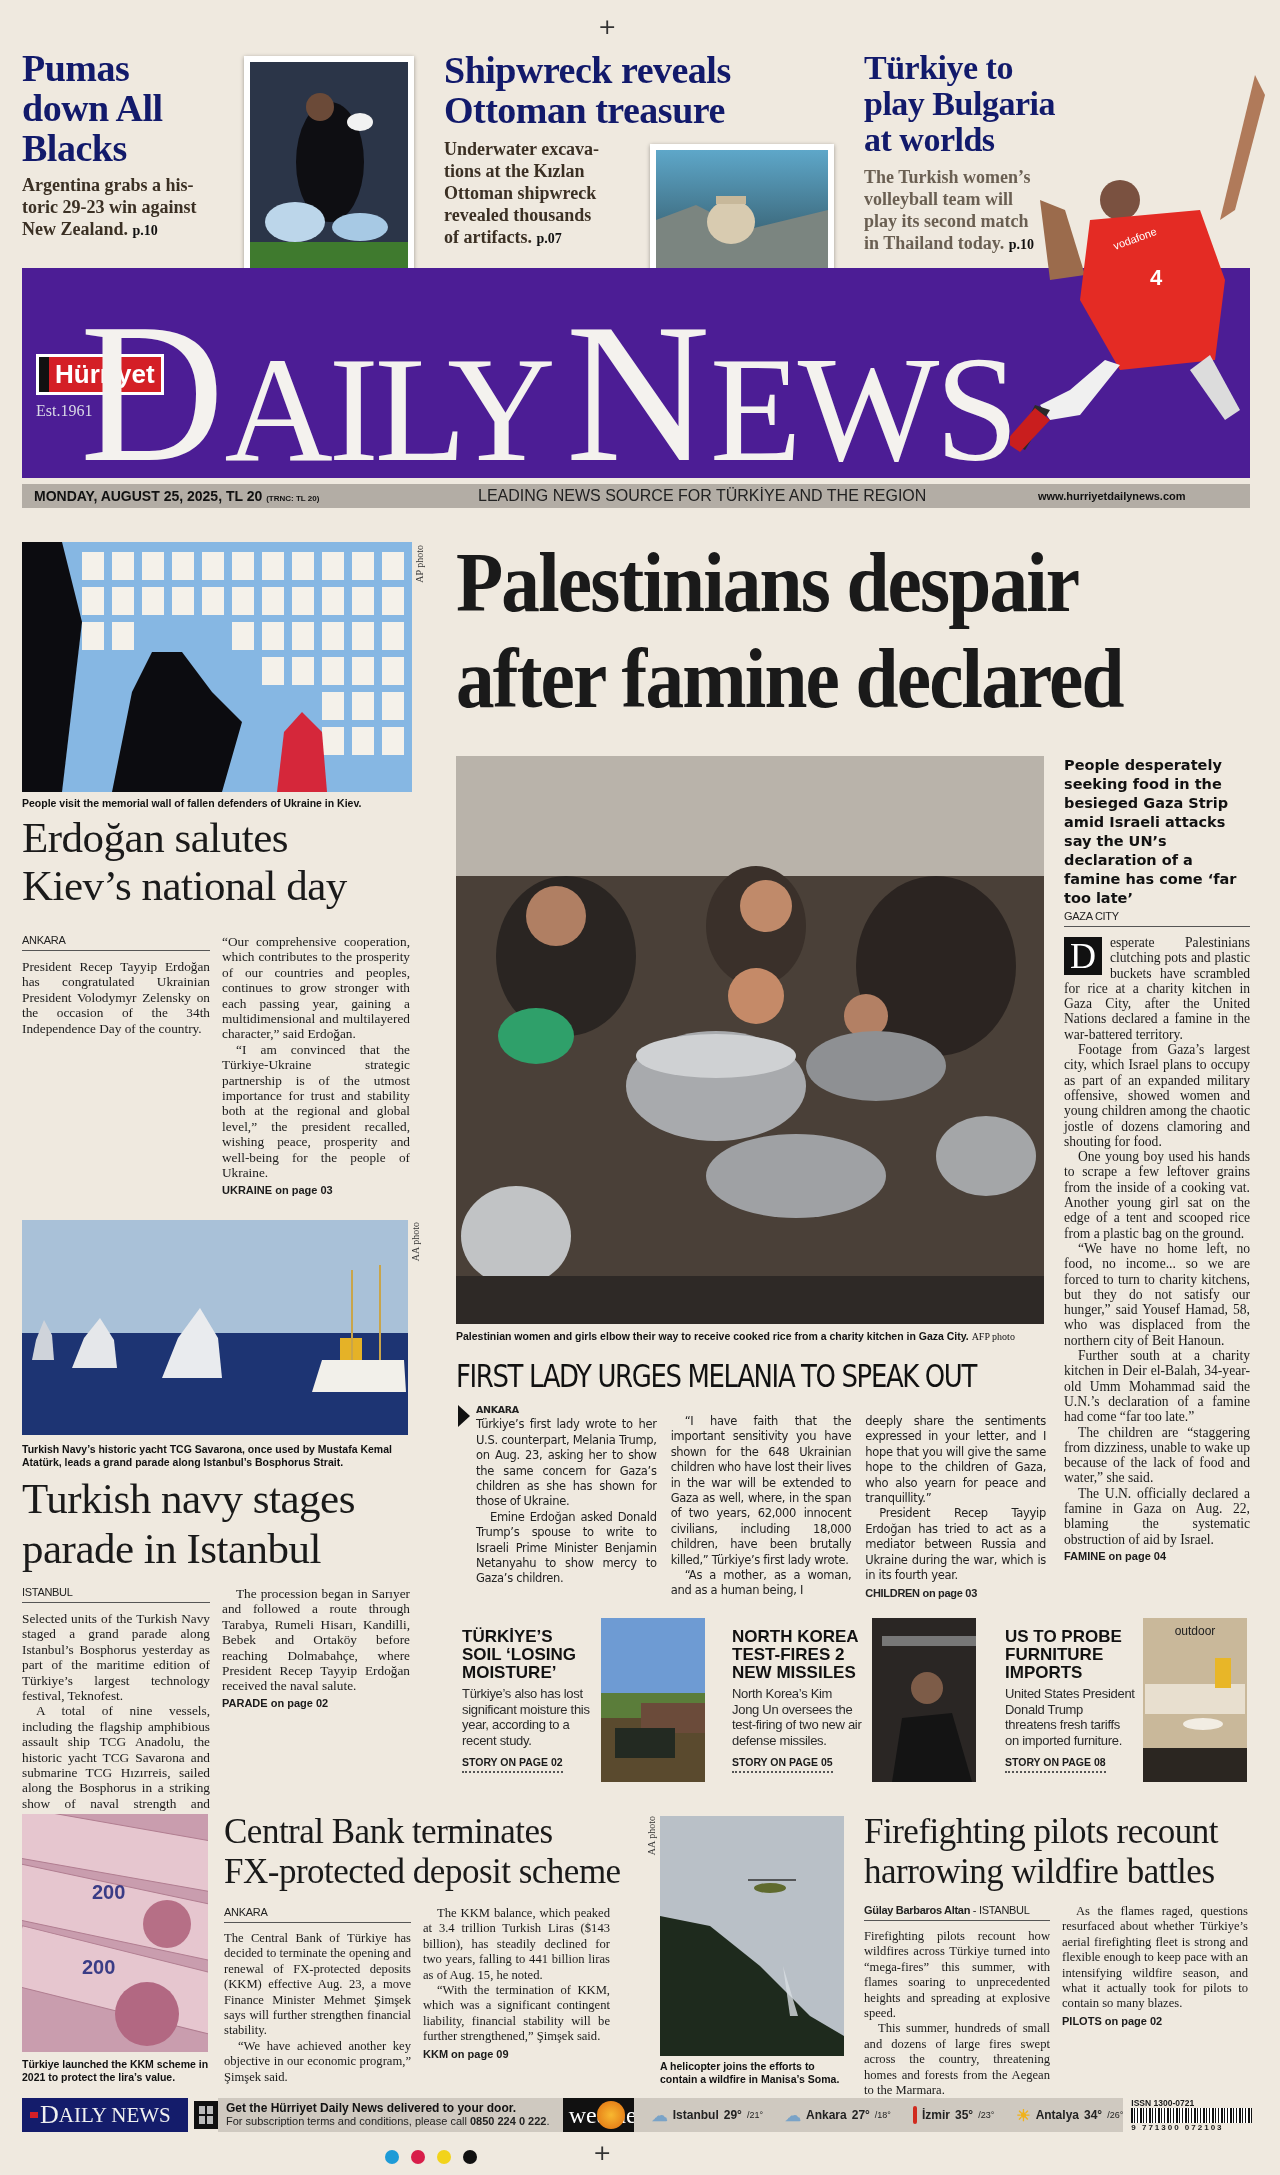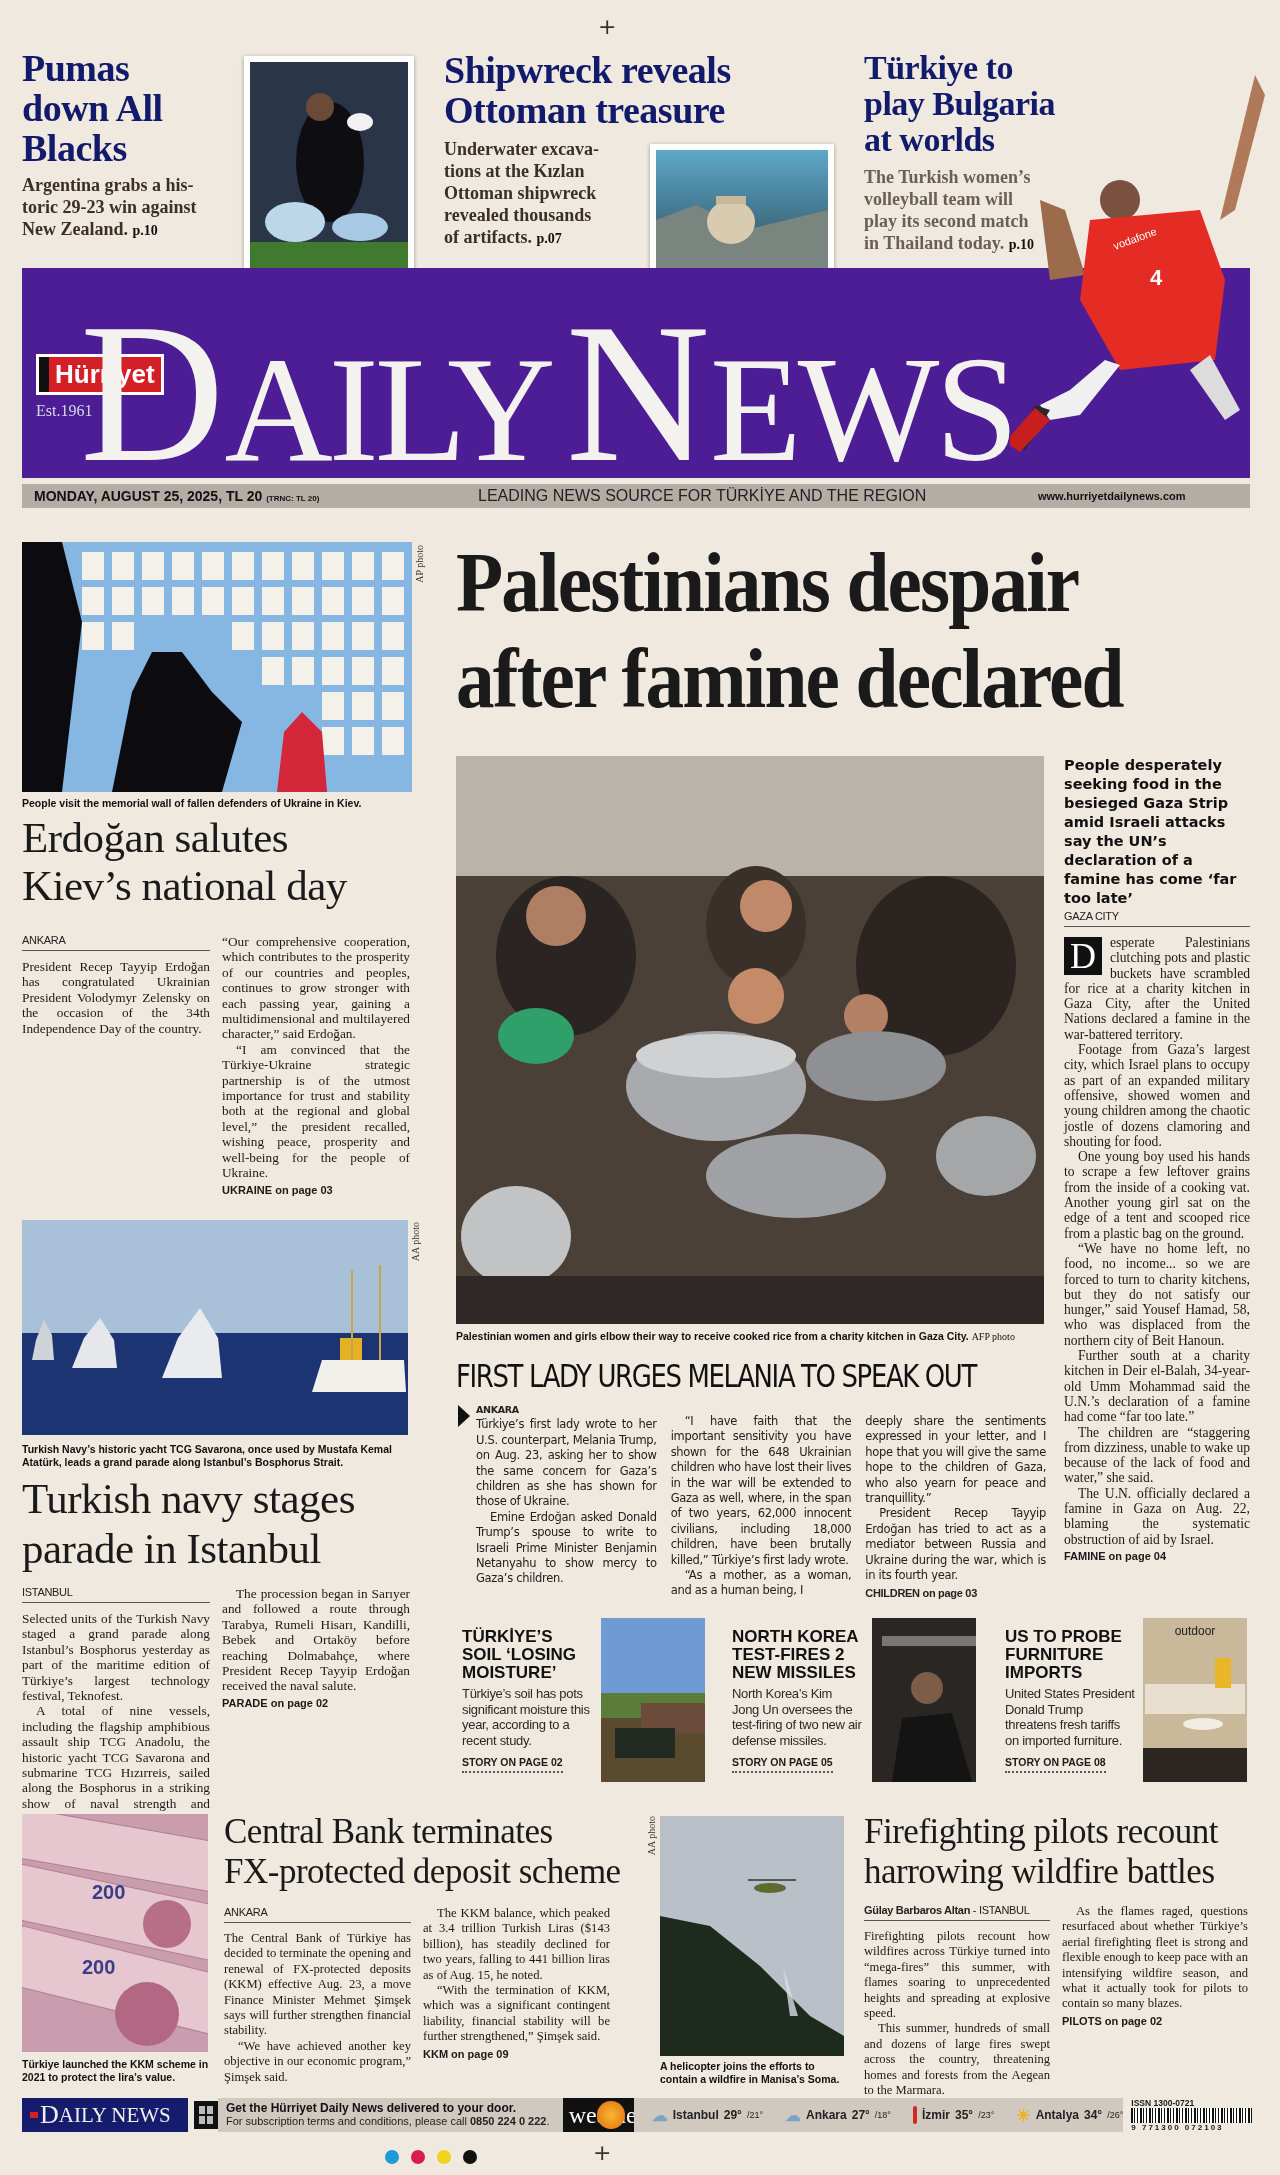--- a/index.html
+++ b/index.html
@@ -327,21 +327,21 @@
     <div class="body-text" style="font-family:'DejaVu Sans',sans-serif;font-size:11.5px;">
       <p class="first">deeply share the sentiments expressed in your letter, and I hope that you will give the same hope to the children of Gaza, who also yearn for peace and tranquillity.”</p>
       <p>President Recep Tayyip Erdoğan has tried to act as a mediator between Russia and Ukraine during the war, which is in its fourth year.</p>
     </div>
     <div class="jump">CHILDREN on page 03</div>
   </div>
 </div>
 
 <div class="abs" style="left:462px;top:1628px;width:130px;">
   <div class="brief-head">TÜRKİYE’S SOIL ‘LOSING MOISTURE’</div>
-  <div class="brief-text">Türkiye’s soil has pots significant moisture this year, according to a recent study.</div>
+  <div class="brief-text">Türkiye’s also has lost significant moisture this year, according to a recent study.</div>
   <div class="brief-link">STORY ON PAGE 02</div>
 </div>
 <svg class="abs" style="left:601px;top:1618px;" width="104" height="164" viewBox="0 0 104 164">
   <rect width="104" height="90" fill="#6e9bd3"></rect>
   <rect y="75" width="104" height="30" fill="#5b7d3a"></rect>
   <rect y="100" width="104" height="64" fill="#5a4a2e"></rect>
   <rect x="40" y="85" width="64" height="30" fill="#6b4b3a"></rect>
   <rect x="14" y="110" width="60" height="30" fill="#232a22"></rect>
 </svg>
 

